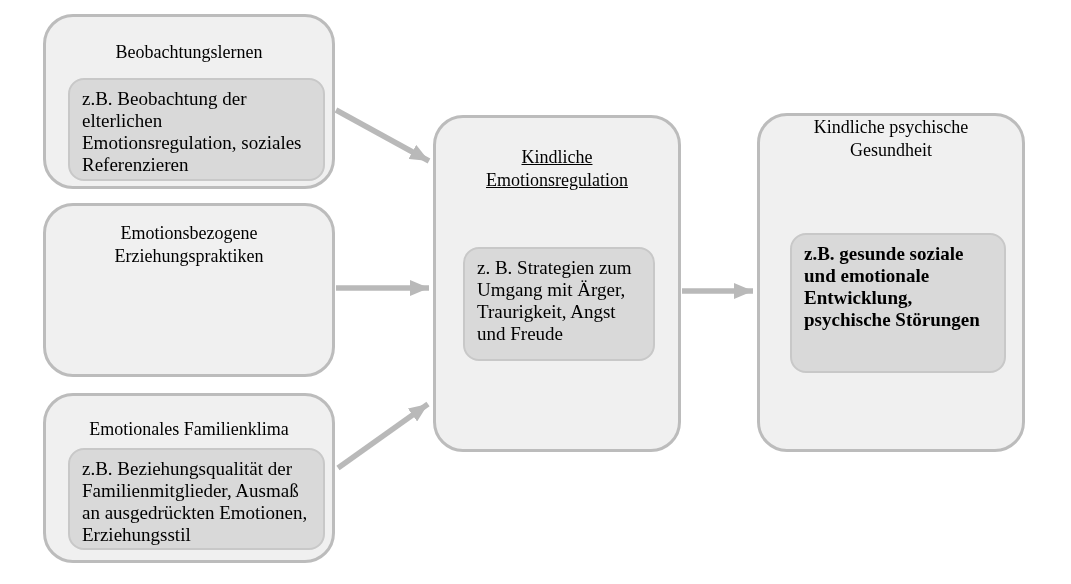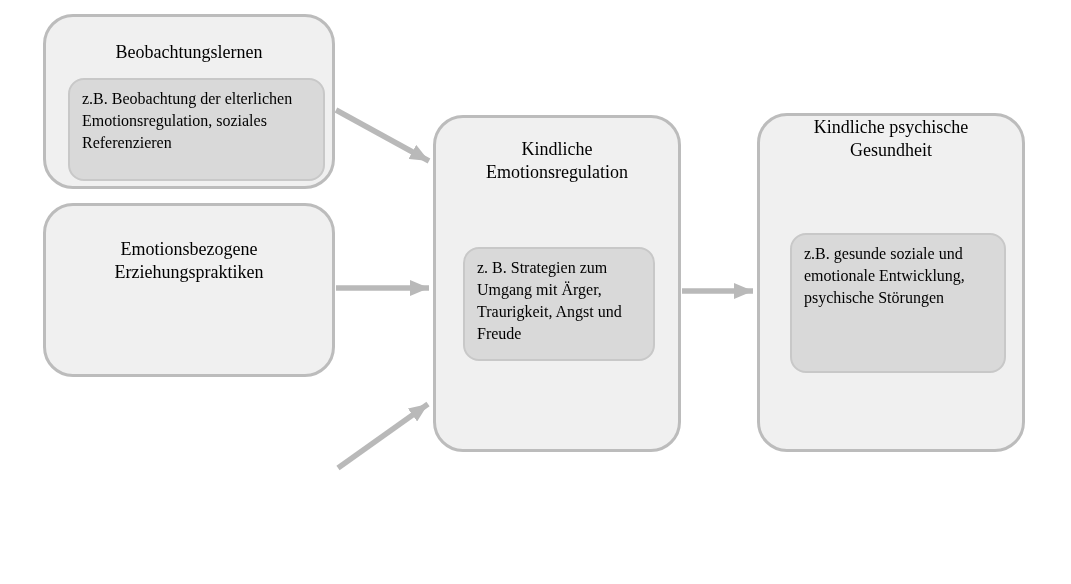--- a/index.html
+++ b/index.html
@@ -35,42 +35,42 @@
     font-size: 18px;
     line-height: 23px;
     margin: 0 auto;
   }
   .inner-box {
     position: absolute;
     background: #d9d9d9;
     border: 2px solid #c8c8c8;
     border-radius: 16px;
     box-sizing: border-box;
-    font-size: 16px;
+    font-size: 19px;
     line-height: 22px;
     padding: 8px 12px;
   }
   
   .b0 { left: 43px;  top: 14px;  width: 292px; height: 175px; }
   .b1 { left: 43px;  top: 203px; width: 292px; height: 174px; }
   .b2 { left: 43px;  top: 393px; width: 292px; height: 170px; }
   .b3 { left: 433px; top: 115px; width: 248px; height: 337px; }
   .b4 { left: 757px; top: 113px; width: 268px; height: 339px; }
   
   .b0 .box-title { padding-top: 24px; max-width: 250px; }
-  .b1 .box-title { padding-top: 32px; max-width: 215px; }
+  .b1 .box-title { padding-top: 16px; max-width: 215px; }
   .b2 .box-title { padding-top: 22px; max-width: 250px; }
-  .b3 .box-title { padding-top: 20px; max-width: 190px; }
+  .b3 .box-title { padding-top: 28px; max-width: 190px; text-decoration: underline; }
   .b4 .box-title { max-width: 200px; }
   
   .b0 .inner-box { left: 22px; top: 61px;  width: 257px; height: 103px; }
   .b1 .inner-box { left: 22px; top: 67px;  width: 257px; height: 88px;  }
   .b2 .inner-box { left: 22px; top: 52px;  width: 257px; height: 102px; }
   .b3 .inner-box { left: 27px; top: 129px; width: 192px; height: 114px; }
-  .b4 .inner-box { left: 30px; top: 117px; width: 216px; height: 140px; }
+  .b4 .inner-box { left: 30px; top: 117px; width: 216px; height: 140px; font-weight: bold; }
 </style>
 </head>
 <body>
 
 <div class="canvas">
 
   <svg class="arrows" viewBox="0 0 1071 584" xmlns="http://www.w3.org/2000/svg">
     <defs>
       <marker id="ah" markerUnits="userSpaceOnUse" markerWidth="20" markerHeight="16" refX="19" refY="8" orient="auto">
         <polygon points="0 0, 19 8, 0 16" fill="#b9b9b9"></polygon>
@@ -84,20 +84,24 @@
 
   <div class="box b0">
     <div class="box-title">Beobachtungslernen</div>
     <div class="inner-box">z.B. Beobachtung der elterlichen Emotionsregulation, soziales Referenzieren</div>
   </div>
 
   <div class="box b1">
     <div class="box-title">Emotionsbezogene Erziehungspraktiken</div>
   </div>
 
+  <div class="box b2">
+    <div class="box-title">Emotionales Familienklima</div>
+    <div class="inner-box">z.B. Beziehungsqualität der Familienmitglieder, Ausmaß an ausgedrückten Emotionen, Erziehungsstil</div>
+  </div>
 
   <div class="box b3">
     <div class="box-title">Kindliche Emotionsregulation</div>
     <div class="inner-box">z. B. Strategien zum Umgang mit Ärger, Traurigkeit, Angst und Freude</div>
   </div>
 
   <div class="box b4">
     <div class="box-title">Kindliche psychische Gesundheit</div>
     <div class="inner-box">z.B. gesunde soziale und emotionale Entwicklung, psychische Störungen</div>
   </div>

